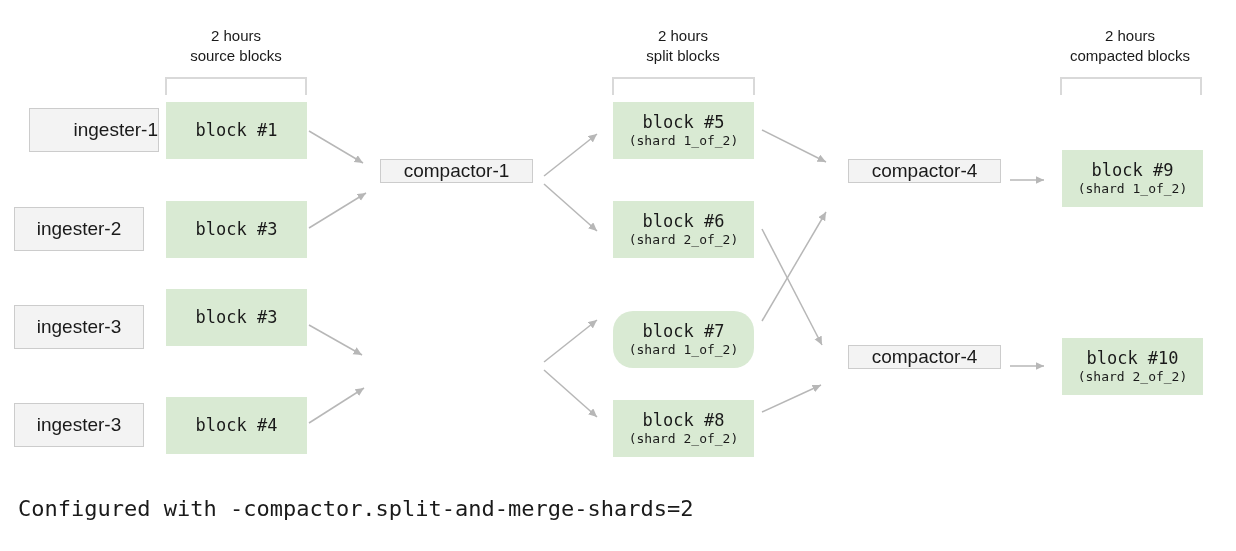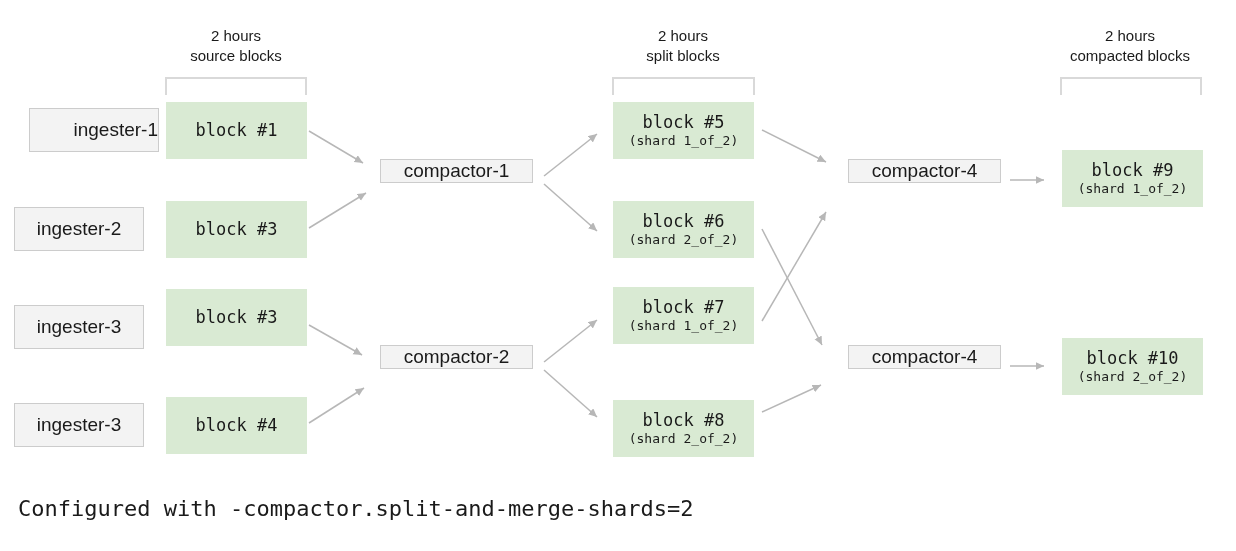--- a/index.html
+++ b/index.html
@@ -116,33 +116,30 @@
   <div class="abs block" style="left:166px;top:289px;">
       <span class="title">block #3</span>
     </div>
   <div class="abs block" style="left:166px;top:397px;">
       <span class="title">block #4</span>
     </div>
 
   <div class="abs node compactor" style="left:380px;top:159px;">
       <span>compactor-1</span>
     </div>
-  <div class="abs node compactor" style="left:380px;top:345px;">
-      <span>compactor-2</span>
-    </div>
 
   <div class="abs block" style="left:613px;top:102px;">
     <span class="title">block #5</span>
     <span class="shard">(shard 1_of_2)</span>
   </div>
   <div class="abs block" style="left:613px;top:201px;">
     <span class="title">block #6</span>
     <span class="shard">(shard 2_of_2)</span>
   </div>
-  <div class="abs block" style="left:613px;top:287px;">
+  <div class="abs block" style="left:613px;top:311px;border-radius:20px;">
     <span class="title">block #7</span>
     <span class="shard">(shard 1_of_2)</span>
   </div>
   <div class="abs block" style="left:613px;top:400px;">
     <span class="title">block #8</span>
     <span class="shard">(shard 2_of_2)</span>
   </div>
 
   <div class="abs node compactor" style="left:848px;top:159px;">
       <span>compactor-4</span>

